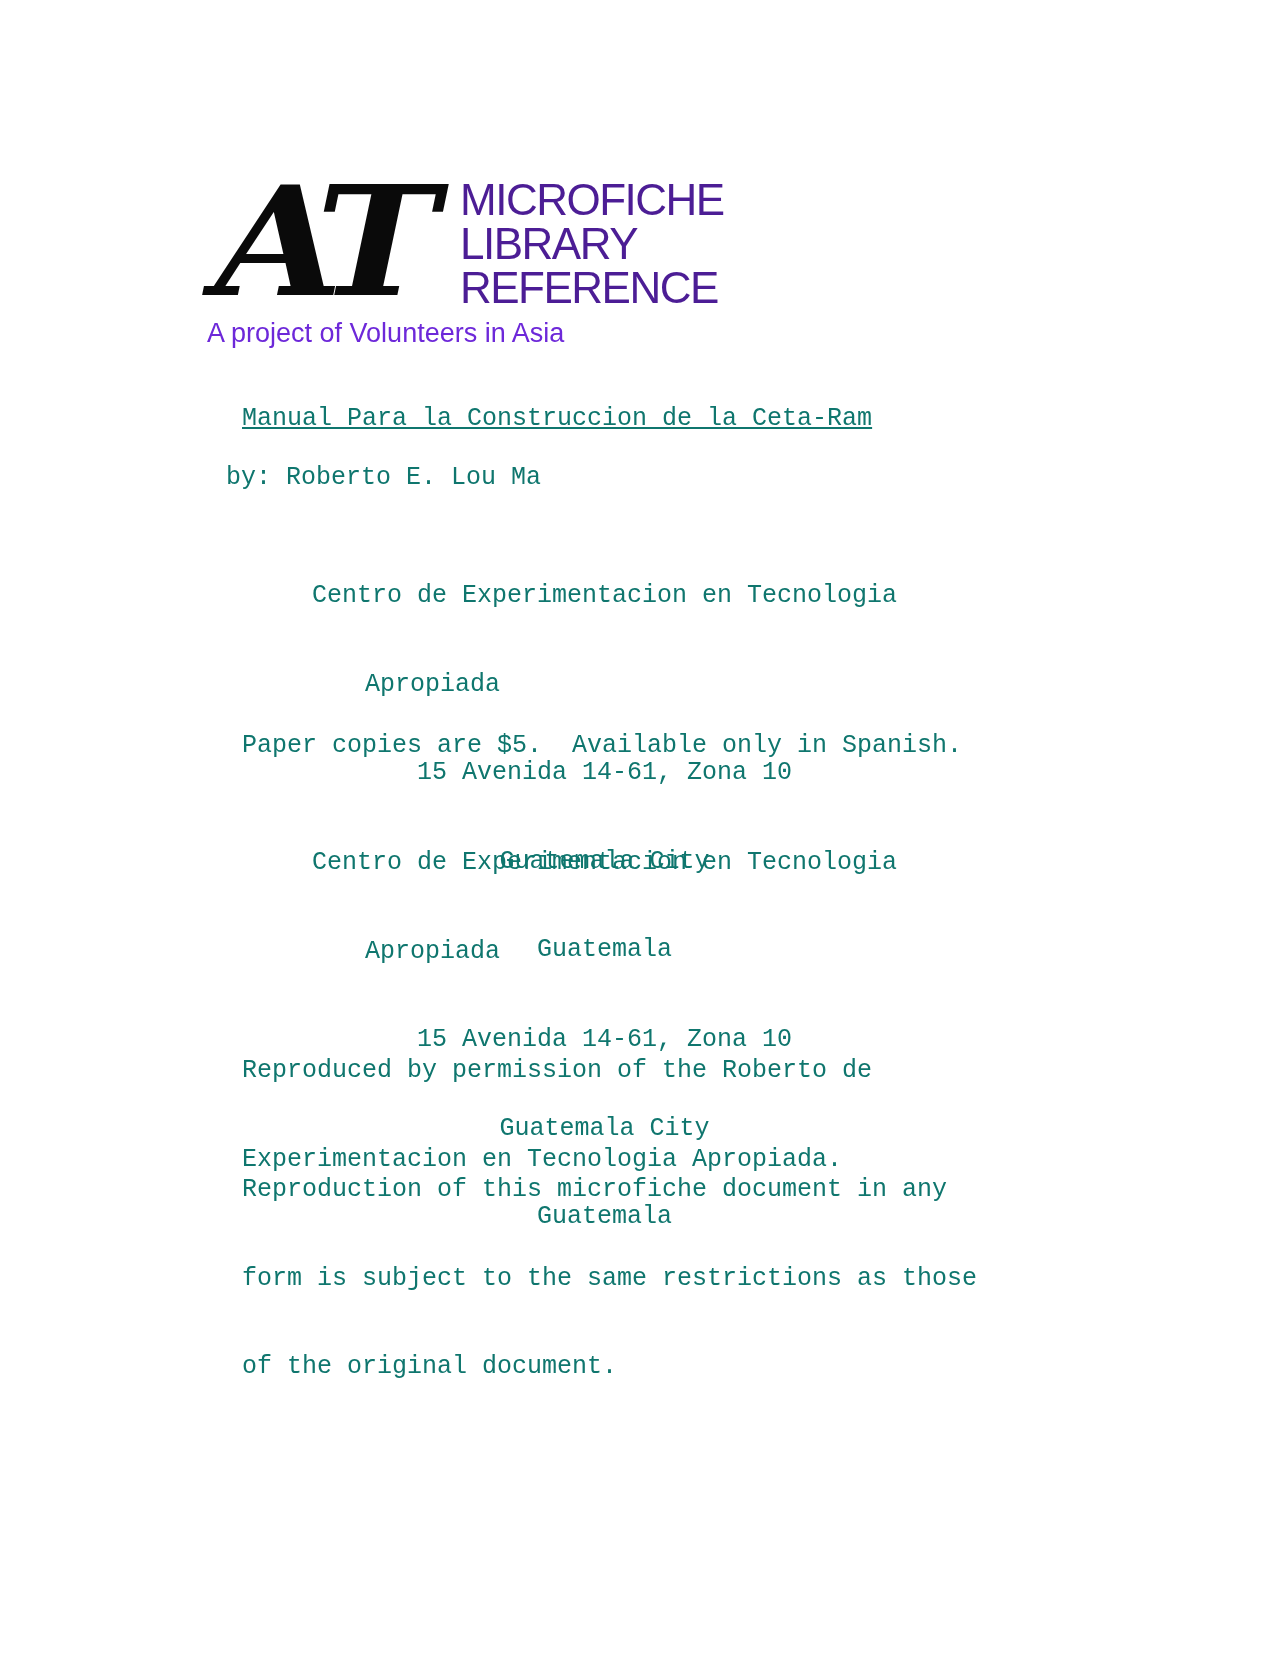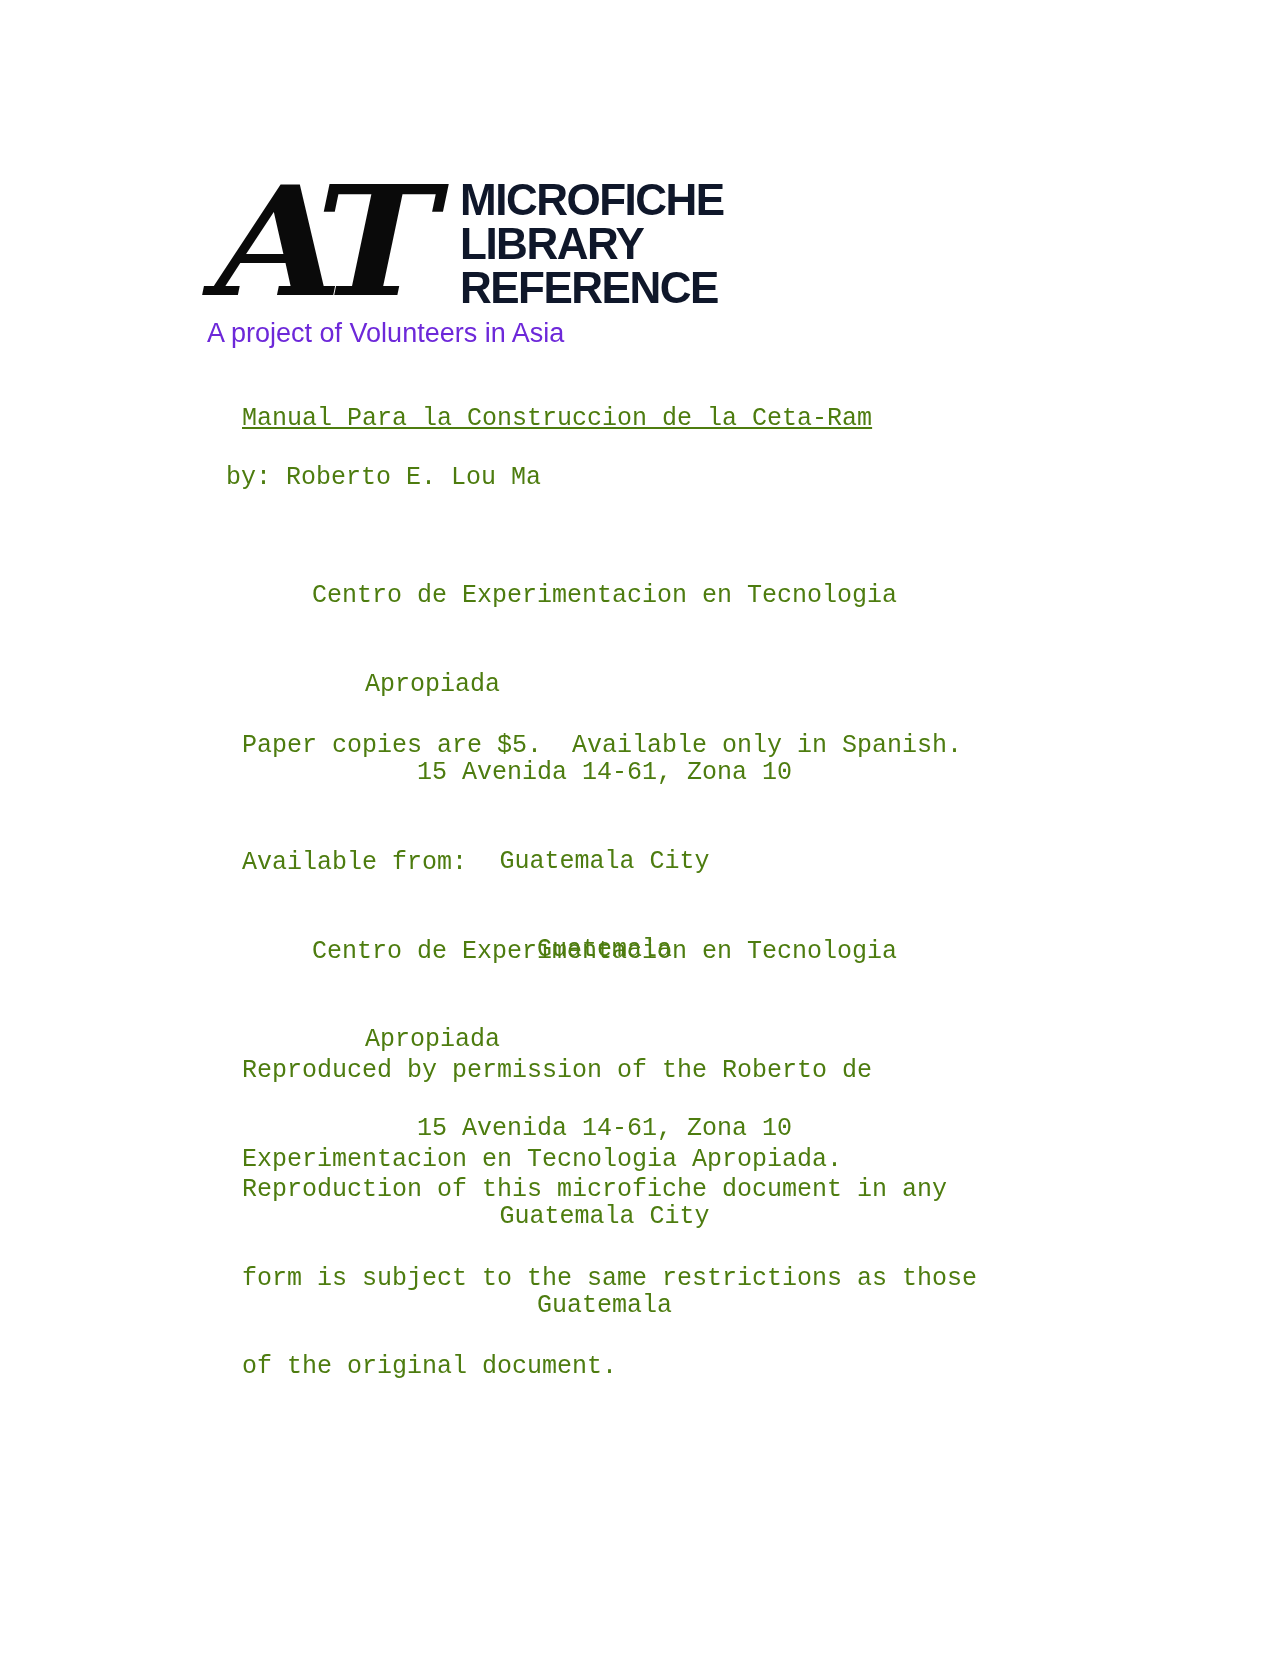--- a/index.html
+++ b/index.html
@@ -6,28 +6,28 @@
   body { width: 1271px; height: 1653px; position: relative; overflow: hidden; color: #111; }
   .logo { position: absolute; left: 215px; top: 178px; width: 230px; height: 125px; }
   .logo-at {
     position: absolute; left: 0; top: -18px;
     font-family: "DejaVu Serif", serif; font-weight: bold; font-style: italic;
     font-size: 165px; letter-spacing: -18px; line-height: 1; color: #0a0a0a;
     transform: scaleY(0.92);
   }
   .logo-text {
     position: absolute; left: 460px; top: 178px;
-    font-family: "Liberation Sans", sans-serif; font-weight: bold;
-    font-size: 44px; line-height: 44px; letter-spacing: -1.5px; color: #0f172a;
+    font-family: "Liberation Sans", sans-serif; font-weight: normal;
+    font-size: 44px; line-height: 44px; letter-spacing: -1.5px; color: #4c1d95;
   }
   .tagline {
     position: absolute; left: 207px; top: 318px;
     font-family: "Liberation Sans", sans-serif; font-size: 27px; color: #6d28d9;
   }
-  .mono { font-family: "Liberation Mono", "DejaVu Sans Mono", monospace; font-size: 25px; line-height: 29.5px; color: #4d7c0f; position: absolute; white-space: pre; }
+  .mono { font-family: "Liberation Mono", "DejaVu Sans Mono", monospace; font-size: 25px; line-height: 29.5px; color: #0f766e; position: absolute; white-space: pre; }
   .title { left: 242px; top: 404px; text-decoration: underline; }
   .byline { left: 226px; top: 463px; }
   .block { left: 242px; }
   .ind1 { padding-left: 70px; text-align: center; }
   .ind2 { padding-left: 123px; }
 </style>
 </head>
 <body>
 
 <div class="logo">
@@ -47,21 +47,20 @@
   <div class="ind1">Centro de Experimentacion en Tecnologia</div>
   <div class="ind2">Apropiada</div>
   <div class="ind1">15 Avenida 14-61, Zona 10</div>
   <div class="ind1">Guatemala City</div>
   <div class="ind1">Guatemala</div>
 </div>
 
 <div class="mono block" style="top:731px;">Paper copies are $5.  Available only in Spanish.</div>
 
 <div class="mono block" style="top:789px;">
-  <div>Available from:</div>
   <div class="ind1">Centro de Experimentacion en Tecnologia</div>
   <div class="ind2">Apropiada</div>
   <div class="ind1">15 Avenida 14-61, Zona 10</div>
   <div class="ind1">Guatemala City</div>
   <div class="ind1">Guatemala</div>
 </div>
 
 <div class="mono block" style="top:997px;">
   <div>Reproduced by permission of the Roberto de</div>
   <div>Experimentacion en Tecnologia Apropiada.</div>

